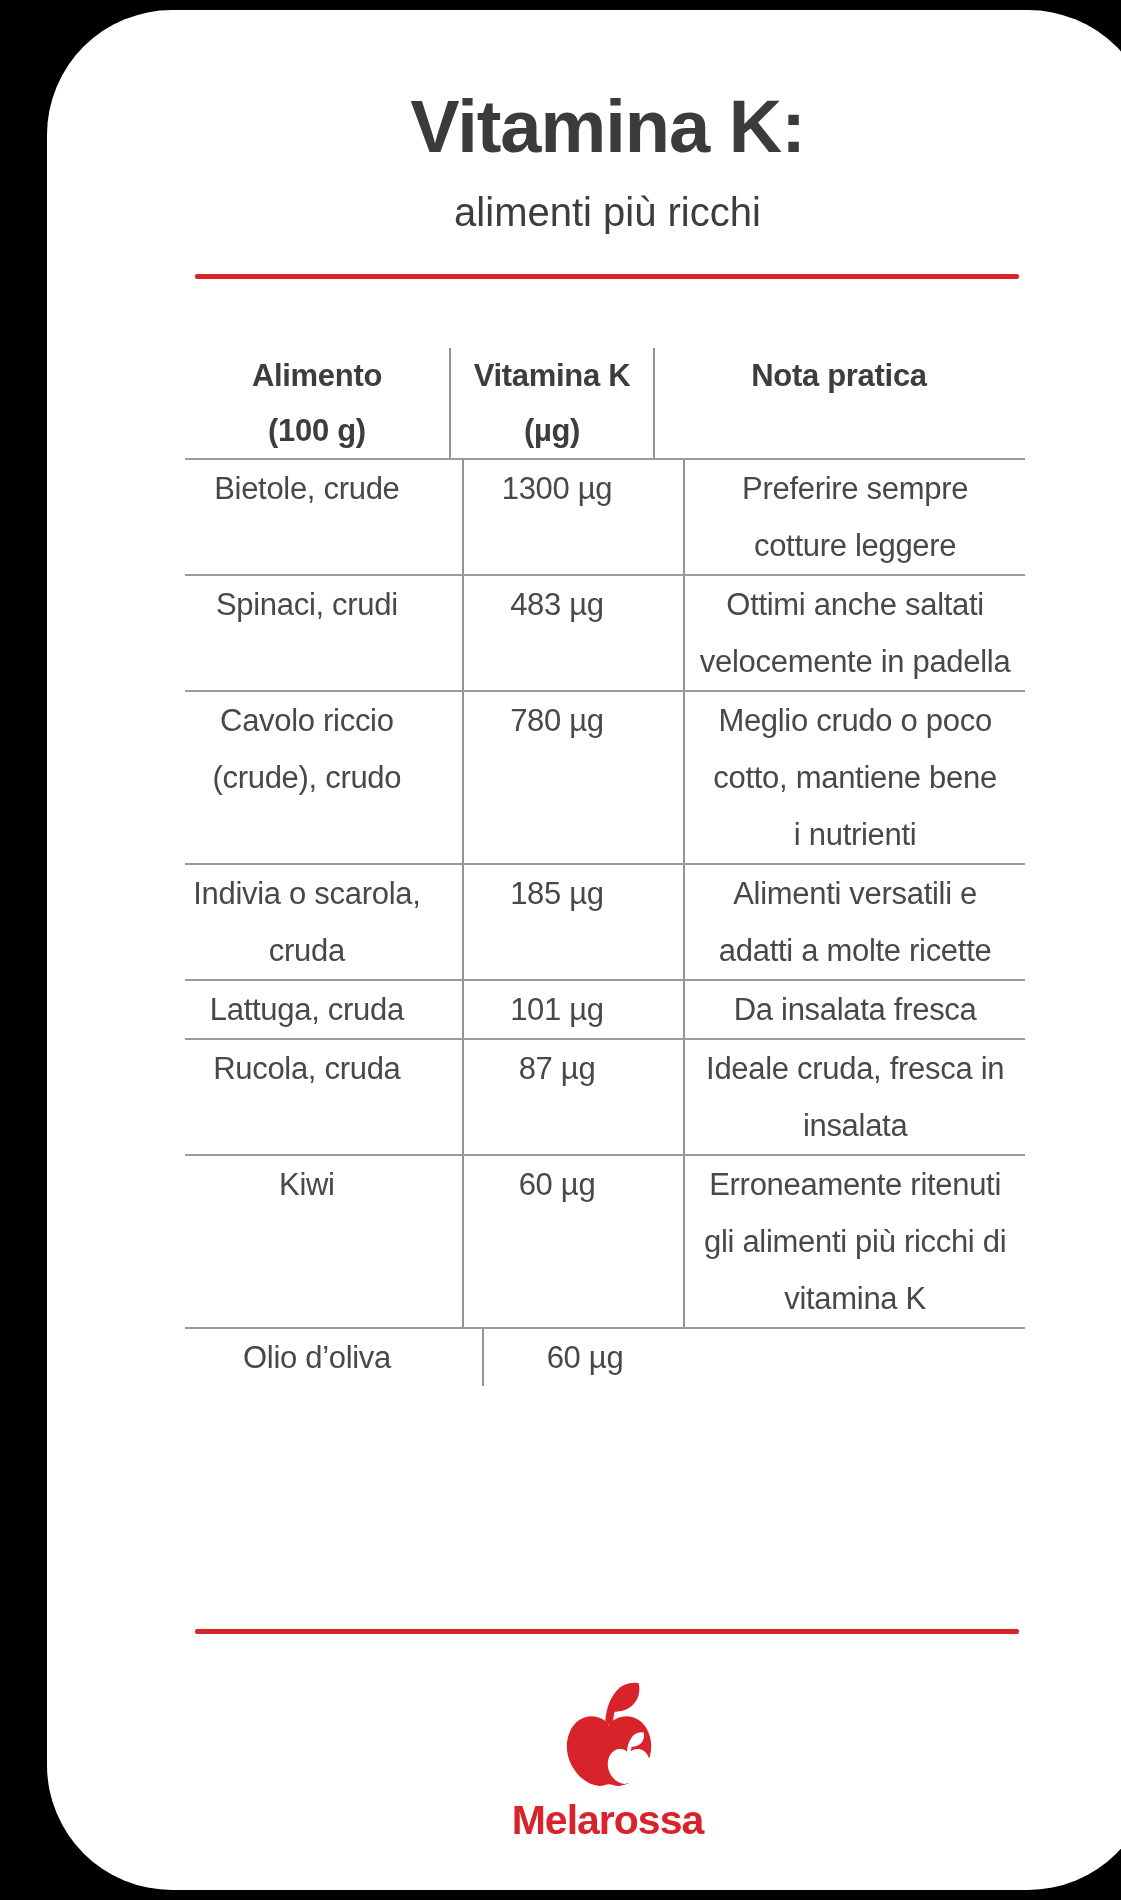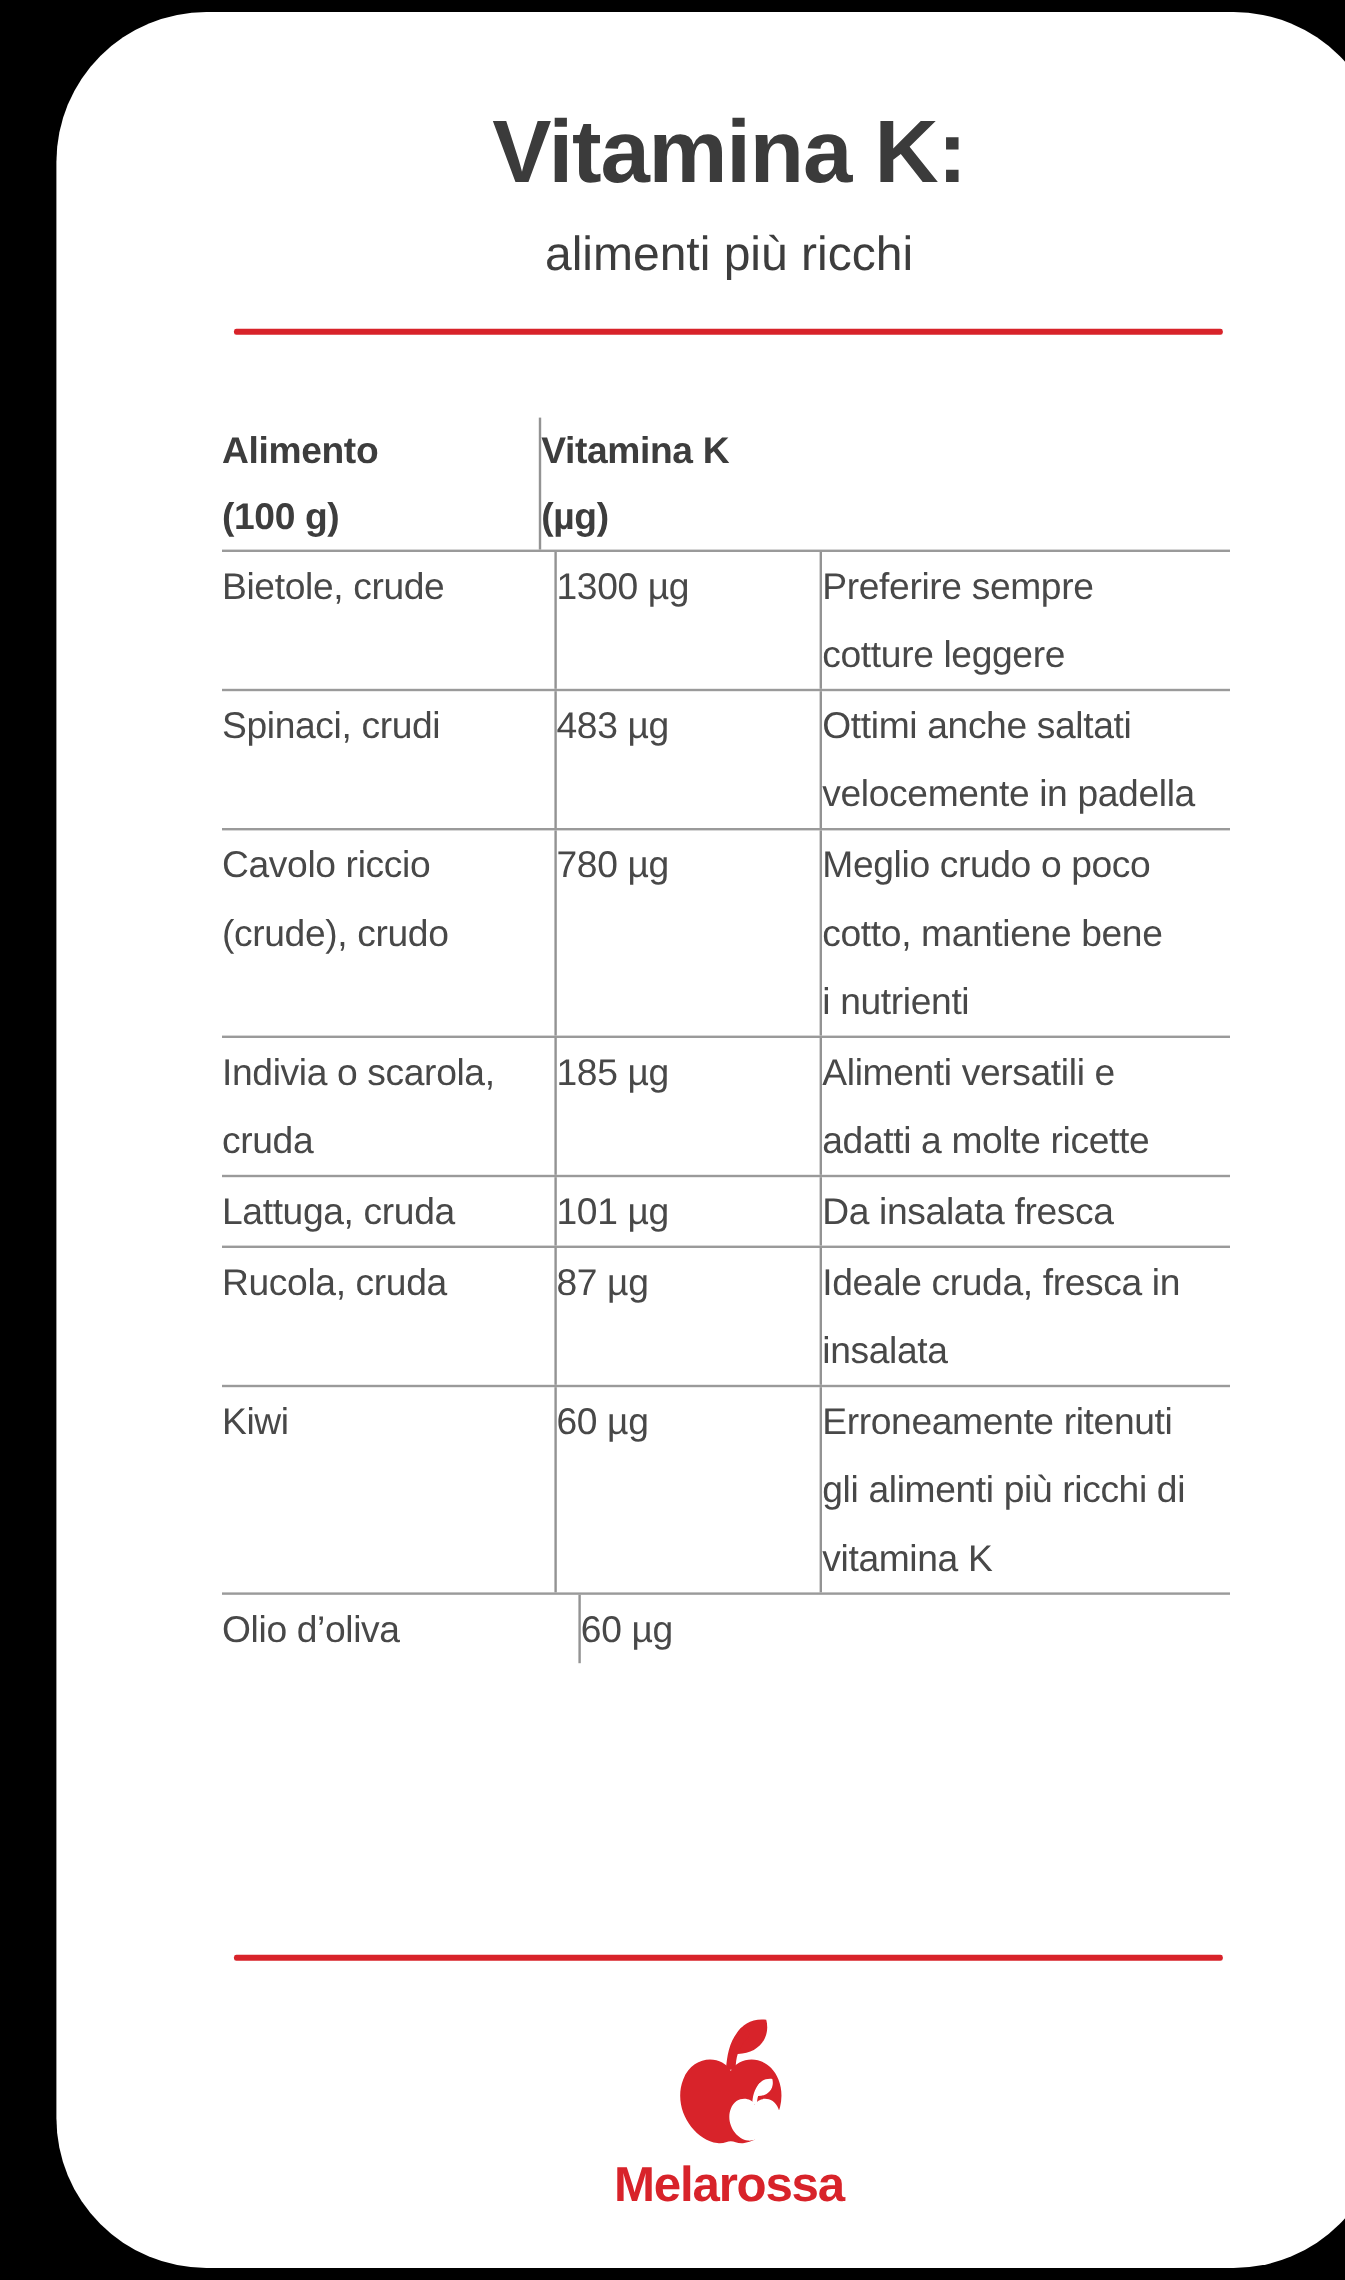--- a/index.html
+++ b/index.html
@@ -23,21 +23,21 @@
     position:absolute;left:148px;width:824px;height:5px;background:#d8232a;border-radius:2px;
   }
   .rule-top{top:264px;}
   .rule-bottom{top:1619px;}
   .vtable{
     position:absolute;left:138px;top:338px;width:840px;
     color:#484848;font-size:31px;letter-spacing:-0.3px;
   }
   .trow{display:flex;}
   .trow + .trow{border-top:2px solid #9a9a9a;gap:33px;}
-  .tcell{box-sizing:border-box;text-align:left;padding:0;}
+  .tcell{box-sizing:border-box;text-align:center;padding:0;}
   .tcell.c1{width:264px;}
   .tcell.c2{width:204px;border-left:2px solid #939393;}
   .tcell.c3{width:370px;border-left:2px solid #939393;}
   .tline{line-height:57px;white-space:nowrap;}
   .thead .tline{line-height:55px;font-weight:700;color:#3d3d3d;}
   .logo-wrap{
     position:absolute;left:0;top:1668px;width:1121px;text-align:center;
   }
   .apple-svg{display:block;margin:0 auto;width:104px;height:116px;}
   .brand{
@@ -56,20 +56,23 @@
 
   <div class="vtable" id="vtable">
       <div class="trow thead">
         <div class="tcell c1">
           <div class="tline">Alimento</div>
           <div class="tline">(100 g)</div>
         </div>
         <div class="tcell c2">
           <div class="tline">Vitamina K</div>
           <div class="tline">(µg)</div>
+        </div>
+        <div class="tcell c3">
+          <div class="tline">Nota pratica</div>
         </div>
       </div>
       <div class="trow">
         <div class="tcell c1">
           <div class="tline">Bietole, crude</div>
         </div>
         <div class="tcell c2">
           <div class="tline">1300 µg</div>
         </div>
         <div class="tcell c3">

